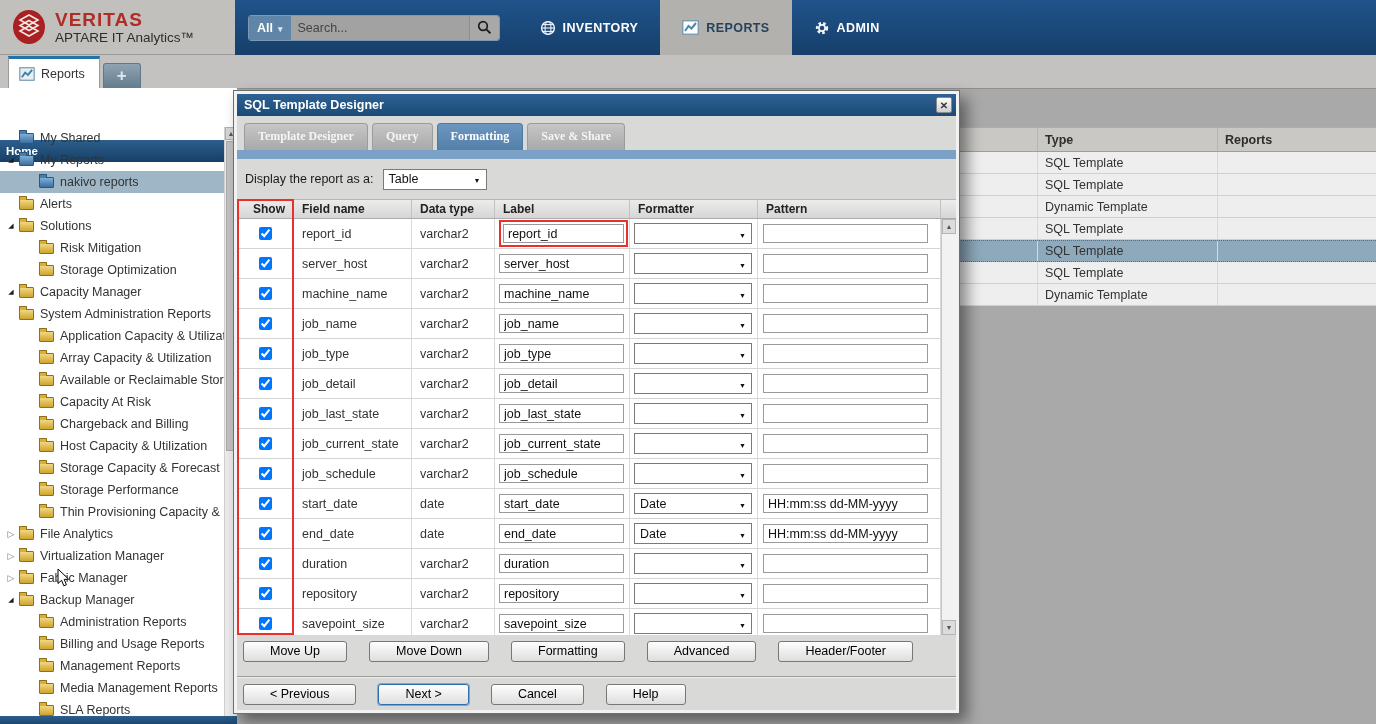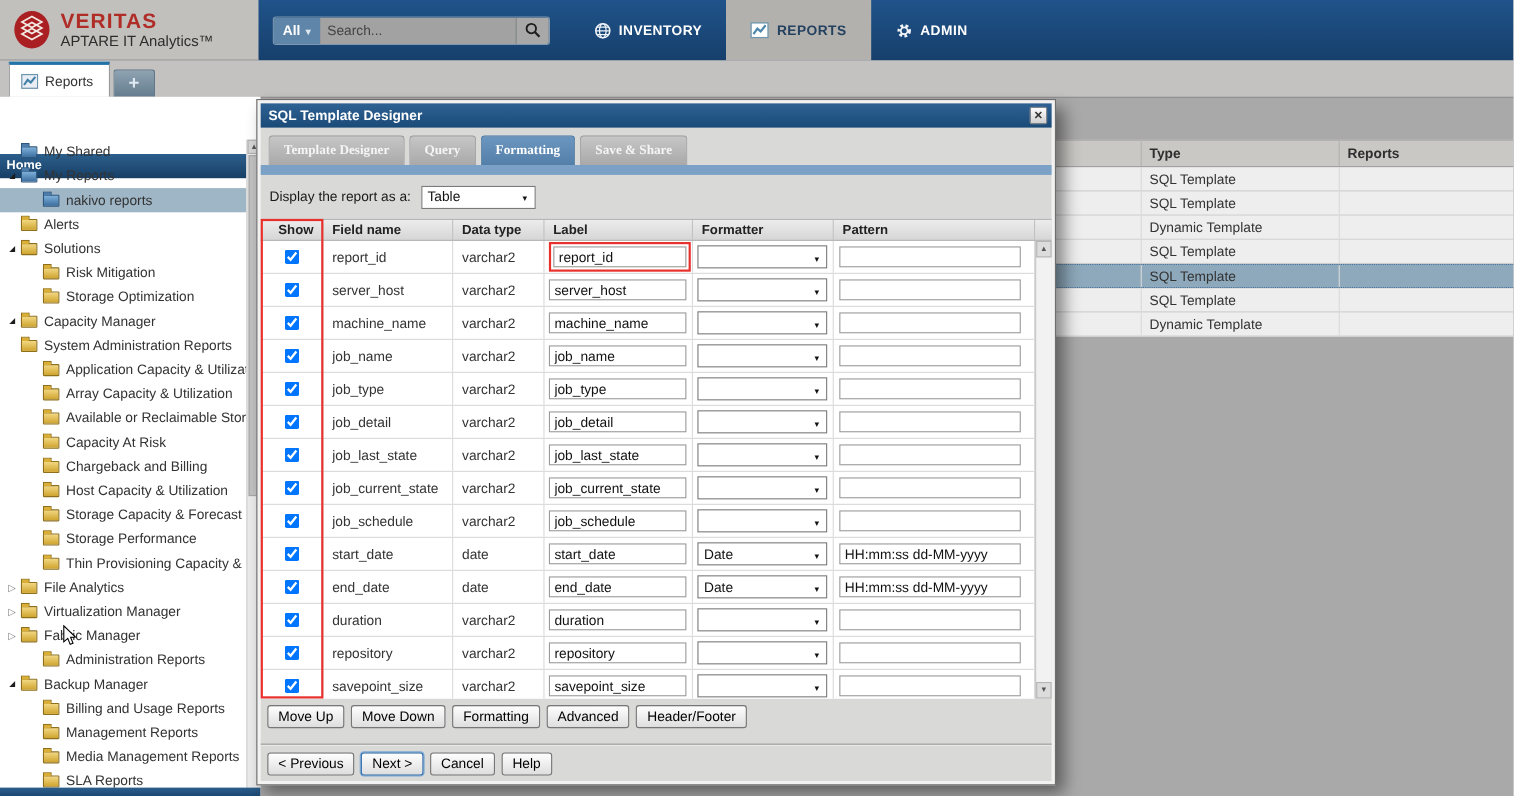--- a/index.html
+++ b/index.html
@@ -98,21 +98,21 @@
   .red-wrap{display:inline-flex;border:2px solid #e8312d;padding:2px;}
   .red-wrap .cell-input{width:121px;}
   .redbox-show{position:absolute;left:0;top:0;width:57px;height:436px;border:2px solid #e8312d;pointer-events:none;z-index:6;}
   .dlg-vscroll{position:absolute;right:0;top:20px;bottom:0;width:15px;background:#f2f2f2;border-left:1px solid #c6c6c6;}
   .dlg-vscroll .up,.dlg-vscroll .down{position:absolute;left:0;right:0;height:15px;background:#dcdcdc;border:1px solid #b5b5b5;display:flex;align-items:center;justify-content:center;}
   .dlg-vscroll .up{top:0;} .dlg-vscroll .down{bottom:0;}
   .dlg-vscroll .up::before{content:"▲";font-size:7px;color:#555;}
   .dlg-vscroll .down::before{content:"▼";font-size:7px;color:#555;}
 
   .dlg-actions{padding:6px 0 0 6px;flex:none;}
-  .btn{display:inline-block;background:linear-gradient(#fefefe,#dedede);border:1px solid #777;border-radius:3px;padding:2px 9px 3px;font-size:12.5px;color:#000;margin-right:6px;cursor:pointer;font-family:"Liberation Sans",sans-serif;}
+  .btn{display:inline-block;background:linear-gradient(#fefefe,#dedede);border:1px solid #777;border-radius:3px;padding:2px 26px 3px;font-size:12.5px;color:#000;margin-right:22px;cursor:pointer;font-family:"Liberation Sans",sans-serif;}
   .dlg-spacer{flex:1;}
   .dlg-footer{border-top:1px solid #9c9c9c;box-shadow:inset 0 1px 0 #ededed;padding:7px 0 0 6px;height:34px;flex:none;}
   .btn.focus{border:1px solid #2f6eb0;box-shadow:0 0 0 1px #7aa8d4;}
 
   
   .ic{flex:none;display:block;}
   .cursor{position:absolute;left:57px;top:568px;z-index:30;pointer-events:none;}
 </style>
 </head>
 <body>
@@ -291,29 +291,29 @@
           <div class="tree-row">
             <span class="arr col"></span>
             <span class="folder yellow"></span>
             <span class="tree-label">Virtualization Manager</span>
           </div>
           <div class="tree-row">
             <span class="arr col"></span>
             <span class="folder yellow"></span>
             <span class="tree-label">Fabric Manager</span>
           </div>
+          <div class="tree-row">
+            <span class="arr exp"></span>
+            <span class="folder yellow"></span>
+            <span class="tree-label">Backup Manager</span>
+          </div>
           <div class="tree-row ind1">
             <span class="arr"></span>
             <span class="folder yellow"></span>
             <span class="tree-label">Administration Reports</span>
-          </div>
-          <div class="tree-row">
-            <span class="arr exp"></span>
-            <span class="folder yellow"></span>
-            <span class="tree-label">Backup Manager</span>
           </div>
           <div class="tree-row ind1">
             <span class="arr"></span>
             <span class="folder yellow"></span>
             <span class="tree-label">Billing and Usage Reports</span>
           </div>
           <div class="tree-row ind1">
             <span class="arr"></span>
             <span class="folder yellow"></span>
             <span class="tree-label">Management Reports</span>

